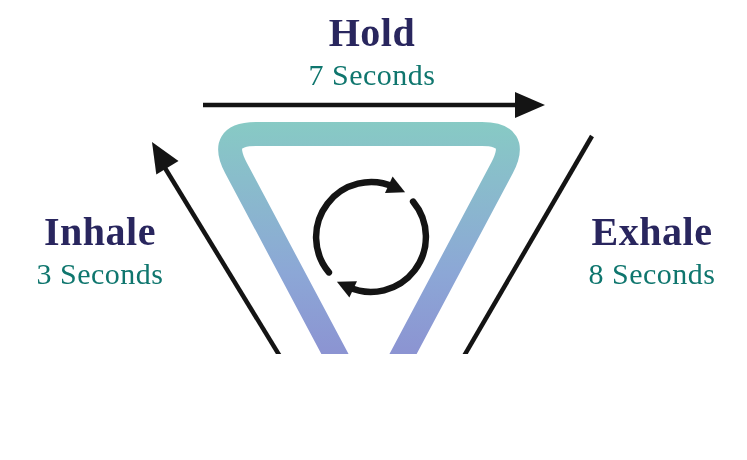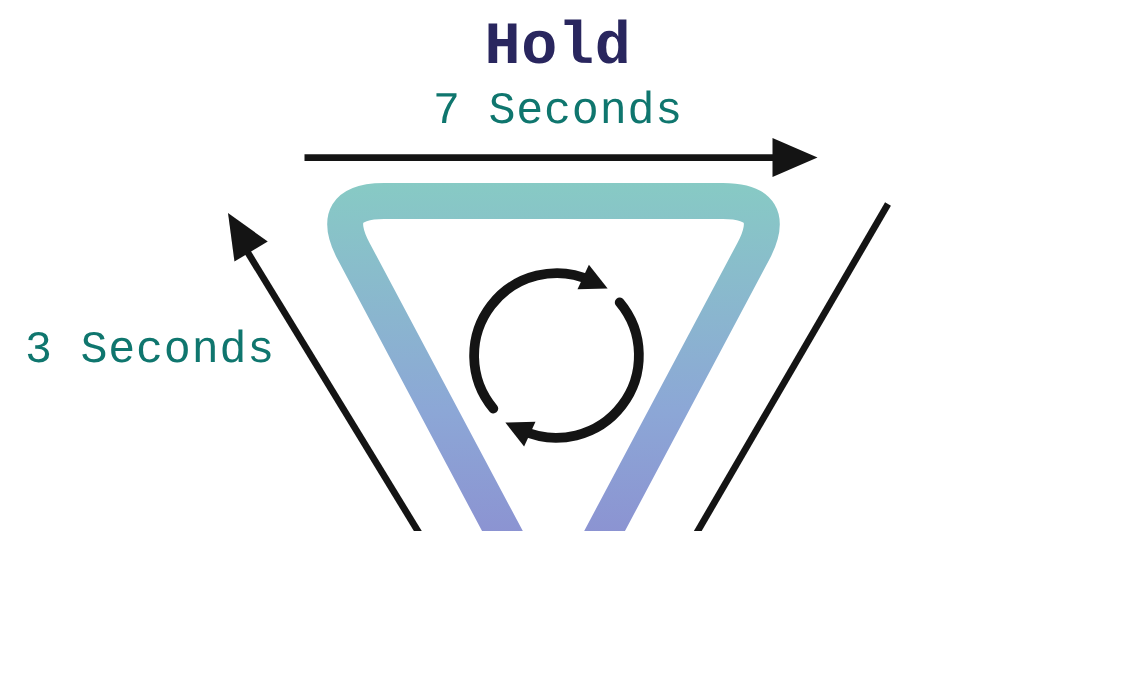--- a/index.html
+++ b/index.html
@@ -1,21 +1,21 @@
 <!DOCTYPE html>
 <html><head>
 <meta charset="utf-8">
 <style>
   html,body{margin:0;padding:0;background:#ffffff;}
   .stage{
     position:relative;
     width:747px;height:354px;
     background:#ffffff;
     overflow:hidden;
-    font-family:Liberation Mono, monospace;
+    font-family:Liberation Serif, serif;
   }
   .stage svg{position:absolute;left:0;top:0;}
   .phase-block{
     position:absolute;
     transform:translateX(-50%);
     text-align:center;
     white-space:nowrap;
   }
   .phase-name{
     font-size:40px;
@@ -76,17 +76,22 @@
       <polygon points="336.9,281.7 357.0,281.2 349.4,297.6" fill="#141414" stroke="none"></polygon>
     </g>
   </svg>
 
   <div class="phase-block" id="hold-block">
     <div class="phase-name">Hold</div>
     <div class="phase-duration">7 Seconds</div>
   </div>
 
   <div class="phase-block" id="inhale-block">
+    <div class="phase-name">Inhale</div>
     <div class="phase-duration">3 Seconds</div>
   </div>
 
+  <div class="phase-block" id="exhale-block">
+    <div class="phase-name">Exhale</div>
+    <div class="phase-duration">8 Seconds</div>
+  </div>
 
 </div>
 
 </body></html>

